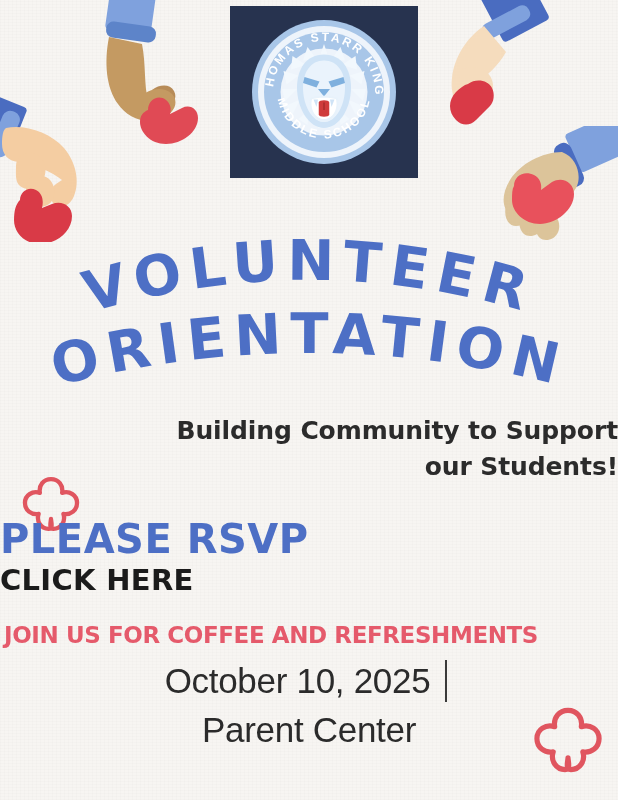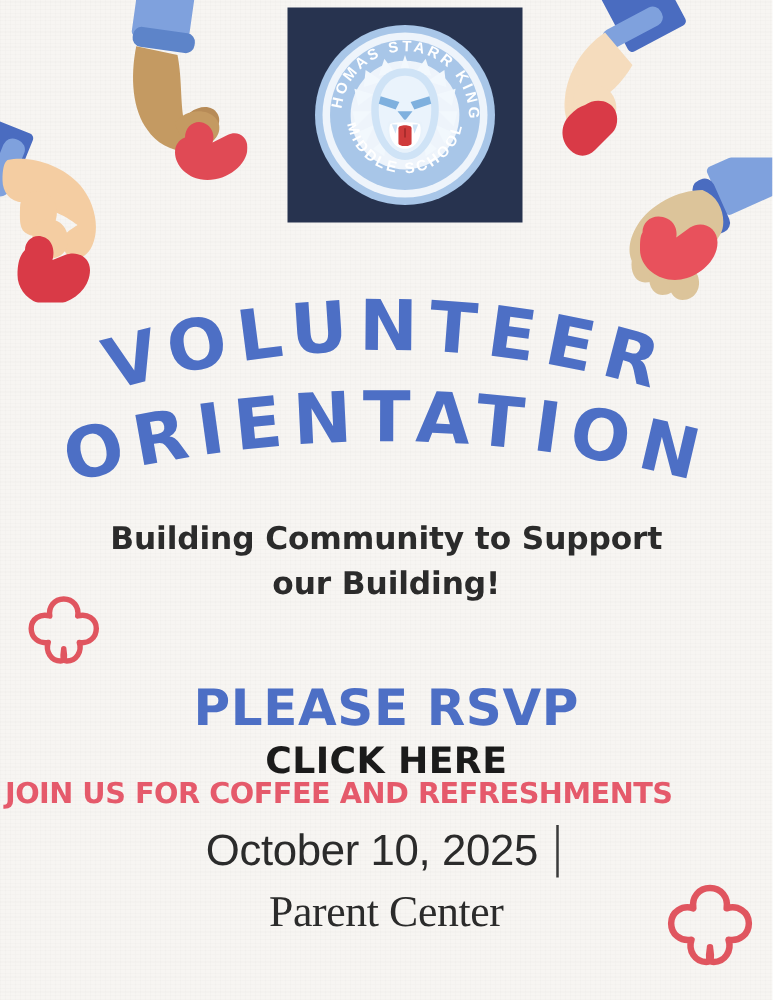--- a/index.html
+++ b/index.html
@@ -78,29 +78,28 @@
     top: 413px;
     width: 618px;
     text-align: center;
     font-family: "DejaVu Sans", sans-serif;
     font-size: 25px;
     font-weight: bold;
     line-height: 1.45;
     color: #2b2b2b;
     letter-spacing: -0.1px;
   }
-  .subtitle span { display: block; }
+  .subtitle span { display: block; text-align: right; }
 
   .rsvp-block {
     position: absolute;
     left: 0;
     top: 518px;
     width: 618px;
-    text-align: center;
-    margin-top: 28px;
+    text-align: left;
   }
   .rsvp-main {
     display: block;
     font-family: "DejaVu Sans", sans-serif;
     font-size: 40px;
     font-weight: bold;
     color: #4d6fc5;
     letter-spacing: 0.5px;
     line-height: 1.05;
   }
@@ -146,21 +145,21 @@
     height: 42px;
     background: #3a3a3a;
   }
 
   .location-line {
     position: absolute;
     left: 0;
     top: 710px;
     width: 618px;
     text-align: center;
-    font-family: Liberation Serif, serif;
+    font-family: Liberation Sans, sans-serif;
     font-size: 35px;
     color: #2b2b2b;
     letter-spacing: -0.3px;
   }
 </style>
 </head>
 <body>
 
 <div id="flyer">
 
@@ -295,21 +294,21 @@
         <path id="titleArc2" d="M 56 80 Q 309 14 562 80"></path>
       </defs>
       <text class="arc-text arc-text-2" text-anchor="middle">
         <textPath href="#titleArc2" startOffset="50%">ORIENTATION</textPath>
       </text>
     </svg>
   </div>
 
   <div class="subtitle">
     <span>Building Community to Support</span>
-    <span>our Building!</span>
+    <span>our Students!</span>
   </div>
 
   <div class="rsvp-block">
     <span class="rsvp-main">PLEASE RSVP</span>
     <span class="rsvp-sub">CLICK HERE</span>
   </div>
 
   <div class="coffee-line">JOIN US FOR COFFEE AND REFRESHMENTS</div>
 
   <div class="datetime-row">

